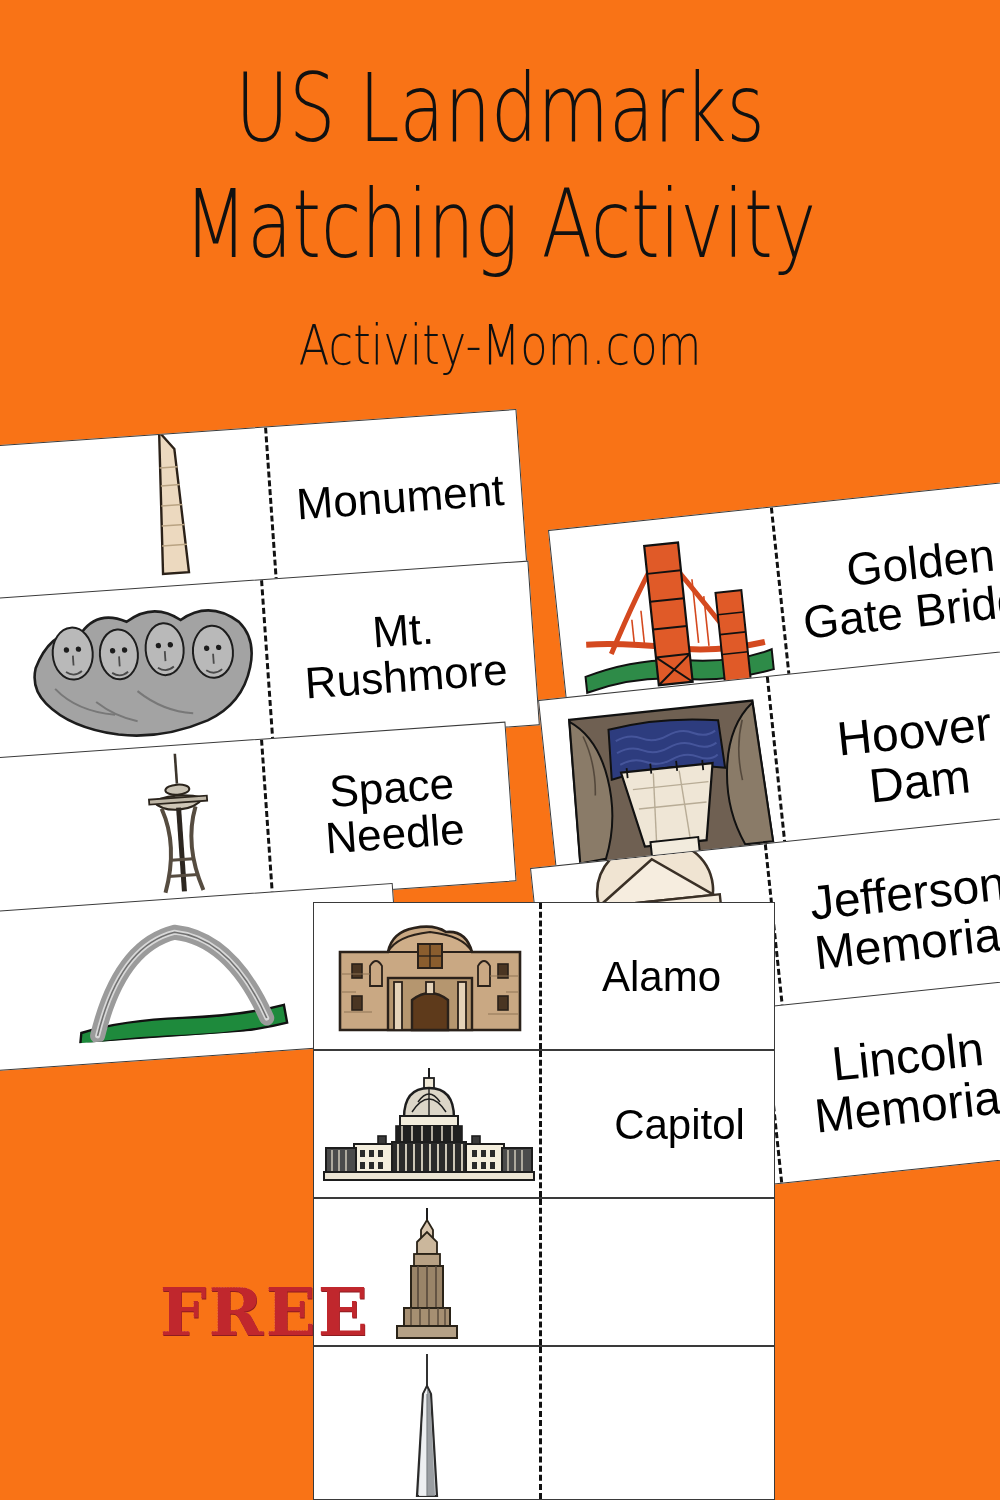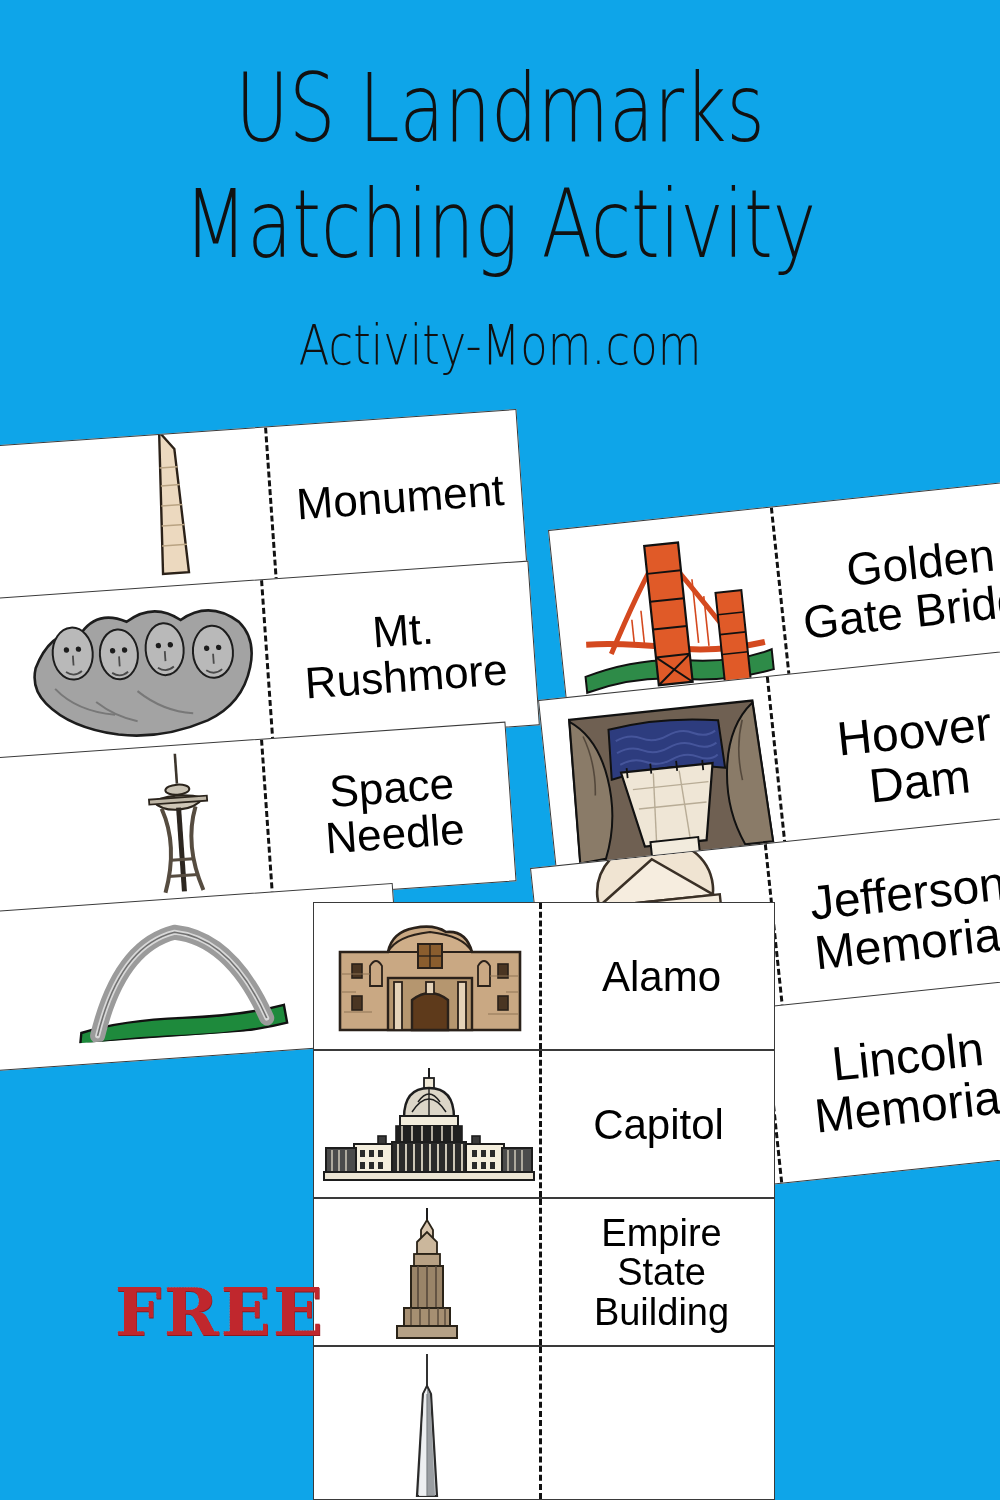--- a/index.html
+++ b/index.html
@@ -3,21 +3,21 @@
 <meta charset="utf-8">
 <style>
   html,body{margin:0;padding:0;}
   body{
     width:1000px;height:1500px;
     background:#ffffff;
     font-family:"Liberation Sans", sans-serif;
     overflow:hidden;
     position:relative;
   }
-  #stage{position:relative;width:1000px;height:1500px;overflow:hidden;background:#0ea5e9;}
+  #stage{position:relative;width:1000px;height:1500px;overflow:hidden;background:#f97316;}
 
   
   .header{position:absolute;left:0;top:0;width:1000px;text-align:center;}
   .title-line{
     font-family:"DejaVu Sans", sans-serif;
     font-weight:300;
     font-stretch:condensed;
     color:#111;
     letter-spacing:0px;
     line-height:1.0;
@@ -63,21 +63,21 @@
     line-height:1.04;
     white-space:pre-line;
   }
 
   
   #left-col{position:absolute;left:0;top:0;width:1000px;height:1500px;}
   #mid-col{position:absolute;left:0;top:0;width:1000px;height:1500px;}
   #right-col{position:absolute;left:0;top:0;width:1000px;height:1500px;}
 
   
-  .free-wrap{position:absolute;left:70px;top:1280px;width:300px;text-align:center;}
+  .free-wrap{position:absolute;left:70px;top:1280px;width:300px;text-align:right;}
   .free-txt{
     font-family:"DejaVu Serif", serif;
     font-weight:700;
     color:#c0272d;
     line-height:0.98;
     text-shadow:0.5px 0.5px 0 #8d1b20;
     background-image:repeating-linear-gradient(45deg,
         rgba(255,255,255,0.0) 0px, rgba(255,255,255,0.0) 1px,
         rgba(255,255,255,0.55) 1px, rgba(255,255,255,0.55) 2px);
     -webkit-background-clip:text;background-clip:text;
@@ -401,21 +401,21 @@
               <line x1="195" y1="84" x2="195" y2="106"></line>
             <line x1="202" y1="84" x2="202" y2="106"></line>
           </g>
           <rect x="4" y="106" width="210" height="8" fill="#ece5d4" stroke="#1d1d1d" stroke-width="2"></rect>
           <g fill="#3a3a3a" stroke="#1d1d1d" stroke-width="1.6">
             <rect x="58" y="70" width="8" height="8"></rect>
               <rect x="152" y="70" width="8" height="8"></rect>
           </g>
         </svg>
       </div>
-      <div class="lbl" style="left:230px;top:0;width:229px;height:148px;font-size:42px;">Capitol</div>
+      <div class="lbl" style="left:251px;top:0;width:229px;height:148px;font-size:42px;">Capitol</div>
     </div>
 
     <div class="card" style="left:313px;top:1198px;width:462px;height:148px;">
       <div class="dash" style="left:225px;"></div>
       <div class="pic" style="left:58px;top:6px;width:110px;height:136px;">
         <svg width="108" height="134" viewBox="0 0 108 134">
           <line x1="54" y1="2" x2="54" y2="22" stroke="#1d1d1d" stroke-width="2"></line>
           <path d="M48 24 L54 14 L60 24 L60 34 L48 34 Z" fill="#d9c6ae" stroke="#2a2318" stroke-width="1.8"></path>
           <path d="M44 36 L54 26 L64 36 L64 48 L44 48 Z" fill="#cbb79c" stroke="#2a2318" stroke-width="1.8"></path>
           <rect x="41" y="48" width="26" height="12" fill="#b8a184" stroke="#2a2318" stroke-width="1.8"></rect>
@@ -429,23 +429,20 @@
           <g stroke="#57483a" stroke-width="1.4">
             <line x1="38" y1="102" x2="38" y2="120"></line>
               <line x1="47" y1="102" x2="47" y2="120"></line>
             <line x1="56" y1="102" x2="56" y2="120"></line>
               <line x1="65" y1="102" x2="65" y2="120"></line>
             <line x1="72" y1="102" x2="72" y2="120"></line>
           </g>
           <rect x="24" y="120" width="60" height="12" fill="#b5a186" stroke="#2a2318" stroke-width="2"></rect>
         </svg>
       </div>
-      <div class="lbl" style="left:233px;top:0;width:229px;height:148px;font-size:38px;">Empire
-State
-Building</div>
     </div>
 
     <div class="card" style="left:313px;top:1346px;width:462px;height:154px;">
       <div class="dash" style="left:225px;"></div>
       <div class="pic" style="left:58px;top:4px;width:110px;height:148px;">
         <svg width="108" height="146" viewBox="0 0 108 146">
           <line x1="54" y1="2" x2="54" y2="40" stroke="#333" stroke-width="2"></line>
           <path d="M50 42 L54 34 L58 42 L64 144 L44 144 Z" fill="#d4d7da" stroke="#2a2a2a" stroke-width="2.2"></path>
           <path d="M54 36 L57 42 L62 144 L54 144 Z" fill="#8f9498" opacity=".85"></path>
           <path d="M54 36 L51 42 L46 144 L54 144 Z" fill="#f0f2f3" opacity=".9"></path>

